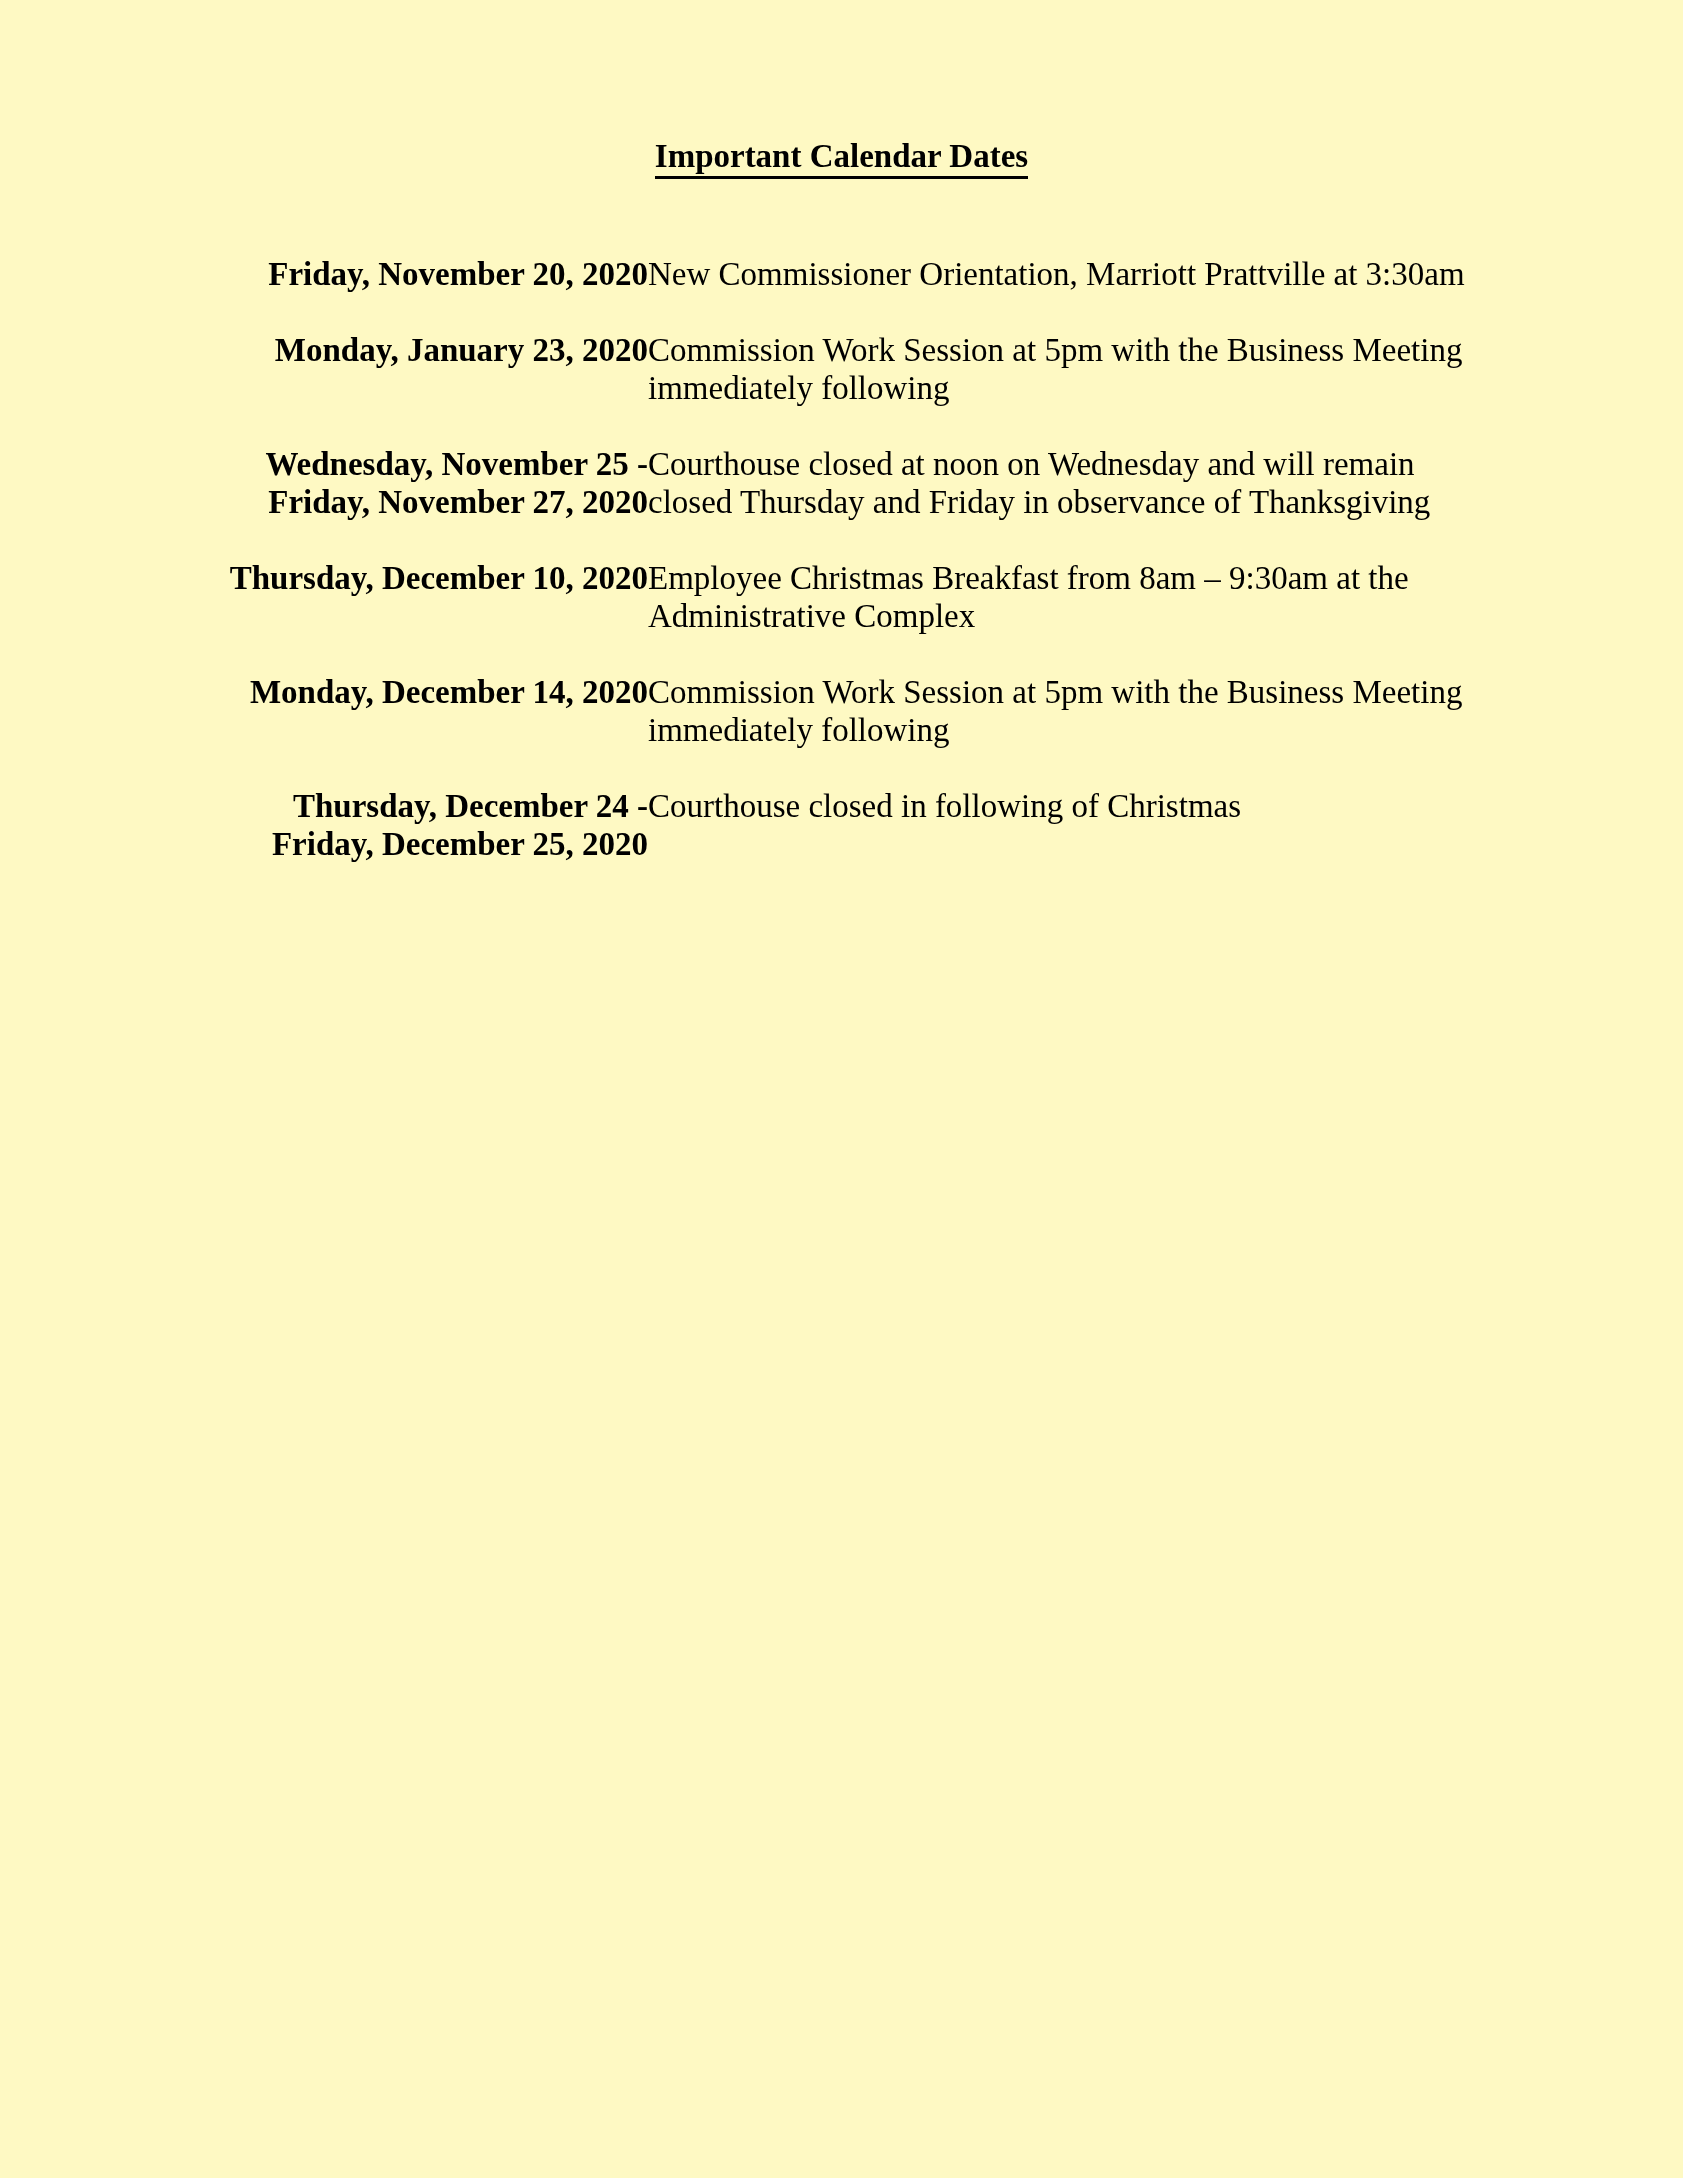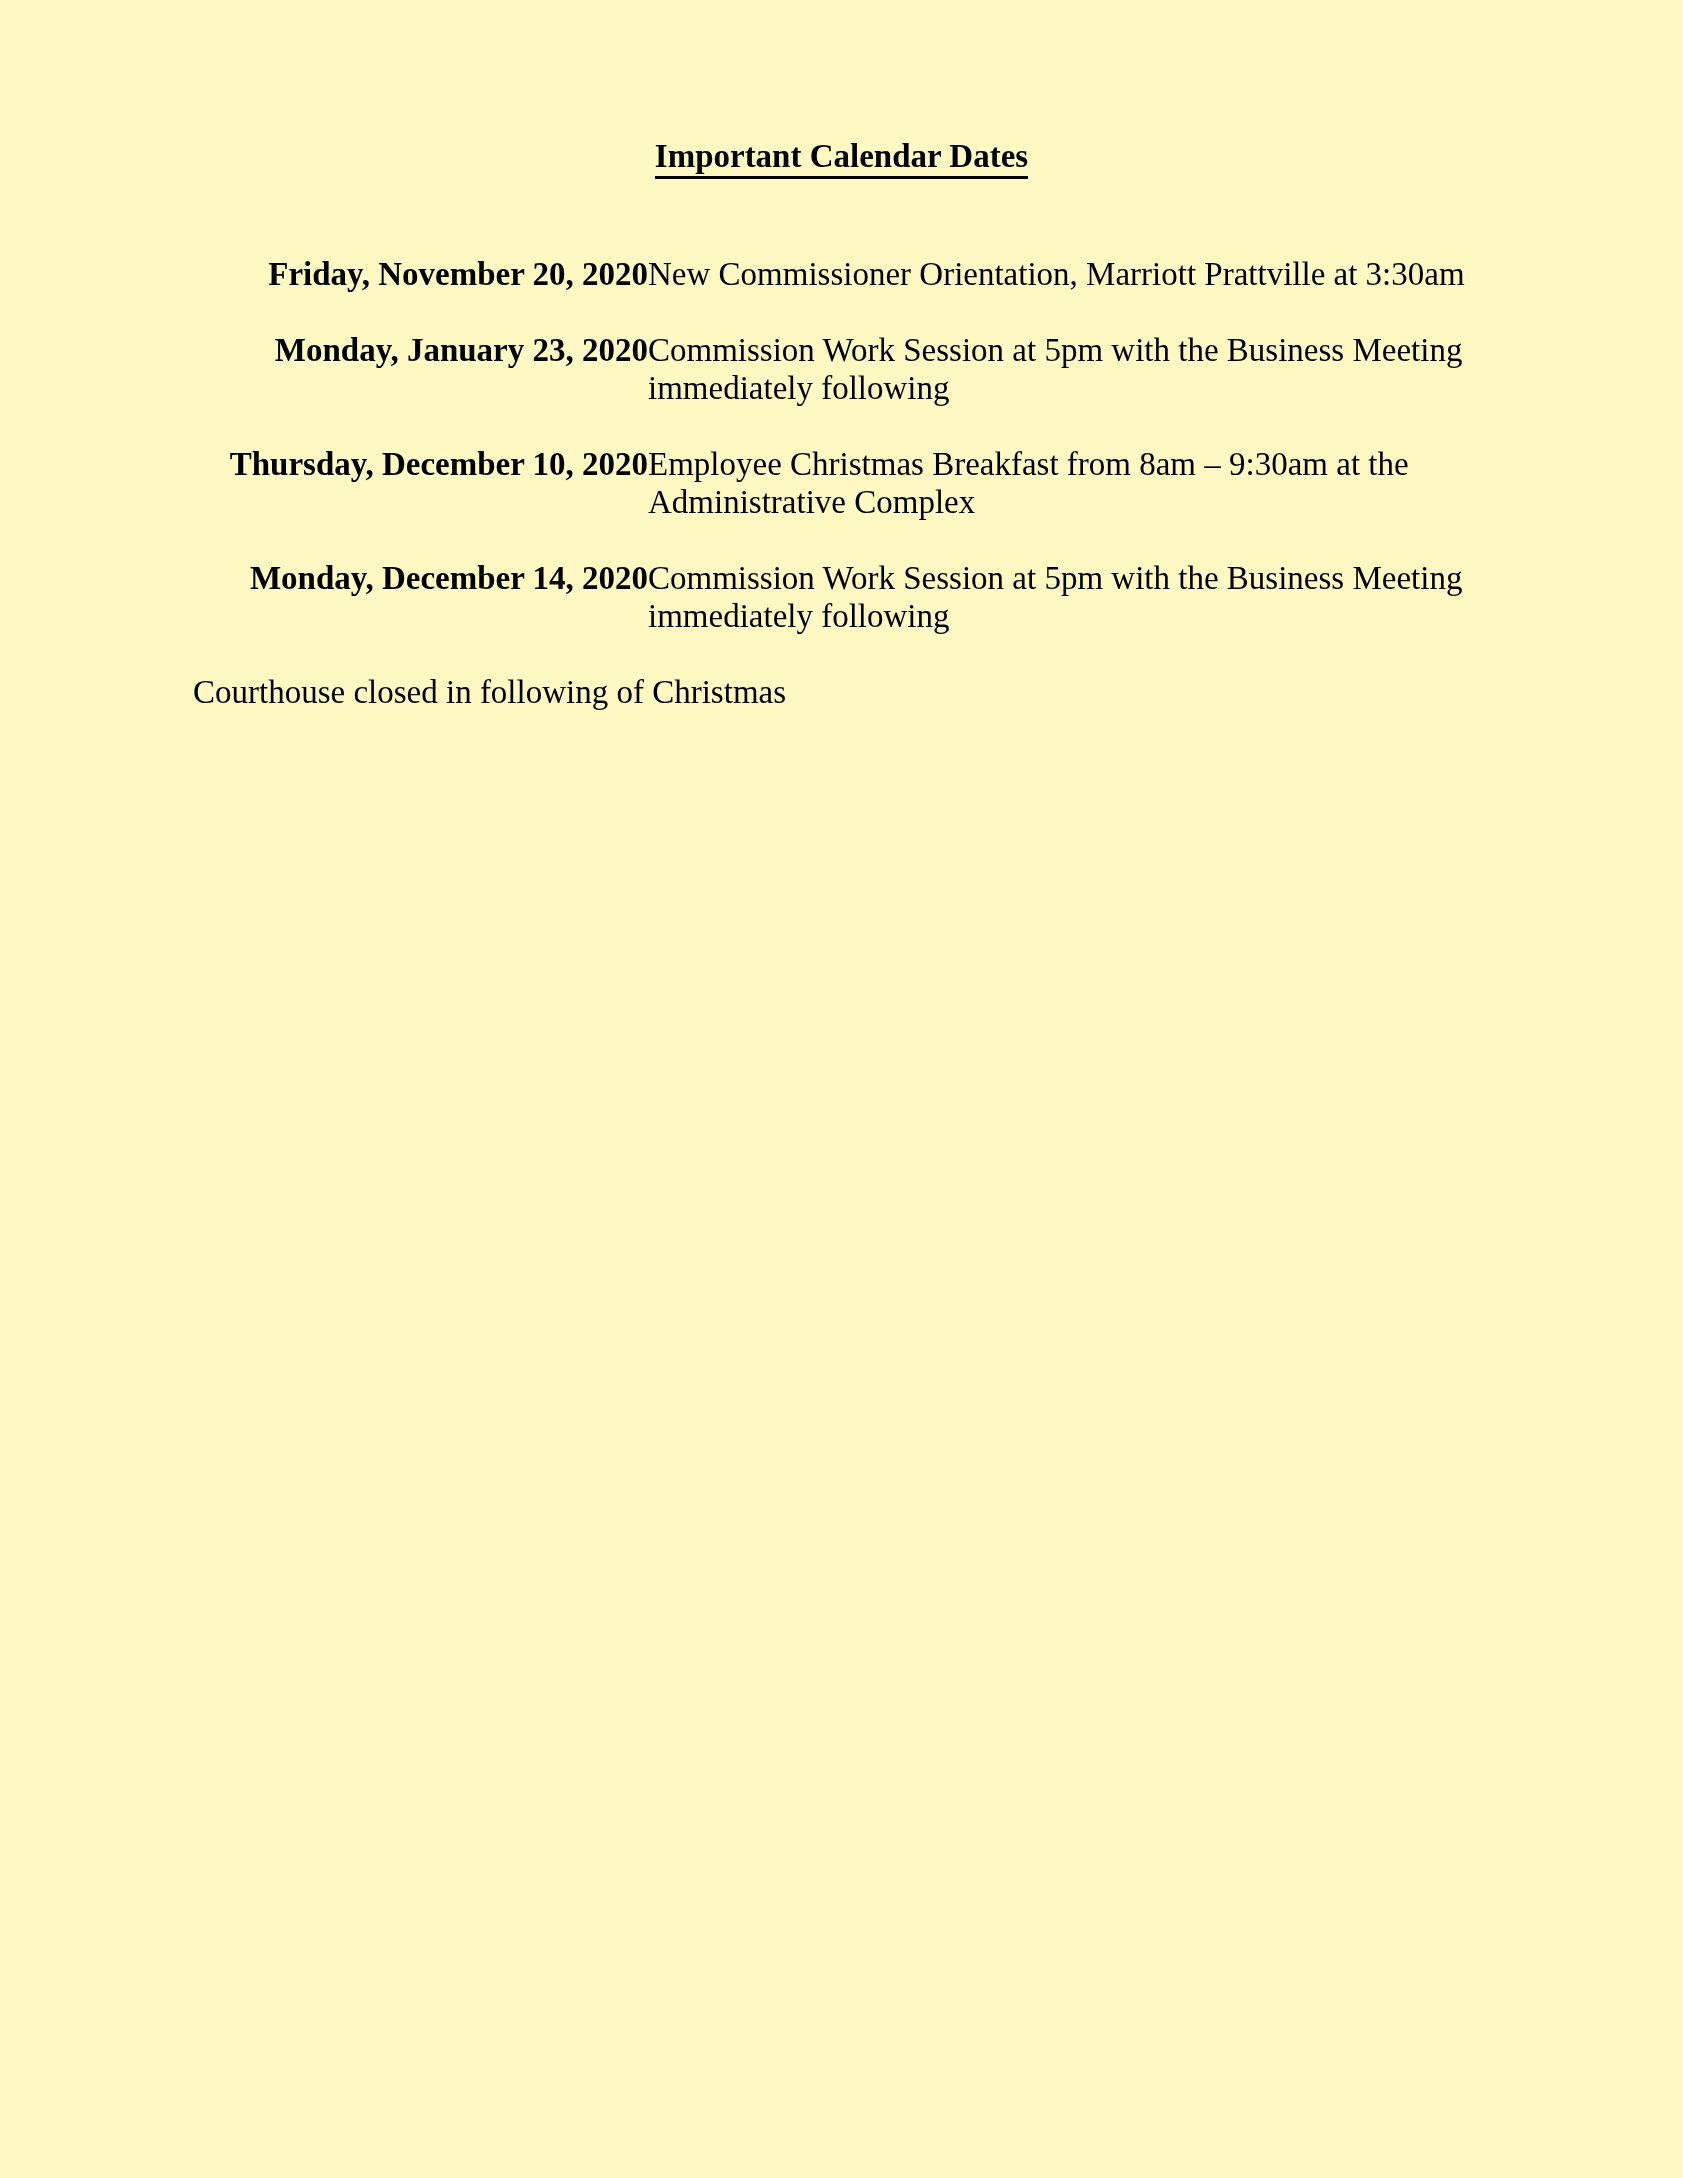--- a/index.html
+++ b/index.html
@@ -61,31 +61,38 @@
     <div class="event-row">
       <div class="event-date">Friday, November 20, 2020</div>
       <div class="event-desc">New Commissioner Orientation, Marriott Prattville at 3:30am</div>
     </div>
 
     <div class="event-row">
       <div class="event-date">Monday, January 23, 2020</div>
       <div class="event-desc">Commission Work Session at 5pm with the Business Meeting immediately following</div>
     </div>
 
+    <div class="event-row">
+      <div class="event-date">Wednesday, November 25 -
+Friday, November 27, 2020</div>
+      <div class="event-desc">Courthouse closed at noon on Wednesday and will remain closed Thursday and Friday in observance of Thanksgiving</div>
+    </div>
 
     <div class="event-row">
       <div class="event-date">Thursday, December 10, 2020</div>
       <div class="event-desc">Employee Christmas Breakfast from 8am – 9:30am at the Administrative Complex</div>
     </div>
 
     <div class="event-row">
       <div class="event-date">Monday, December 14, 2020</div>
       <div class="event-desc">Commission Work Session at 5pm with the Business Meeting immediately following</div>
     </div>
 
     <div class="event-row">
+      <div class="event-date">Thursday, December 24 -
+Friday, December 25, 2020</div>
       <div class="event-desc">Courthouse closed in following of Christmas</div>
     </div>
 
   </div>
 
 </div>
 
 
 </body></html>

